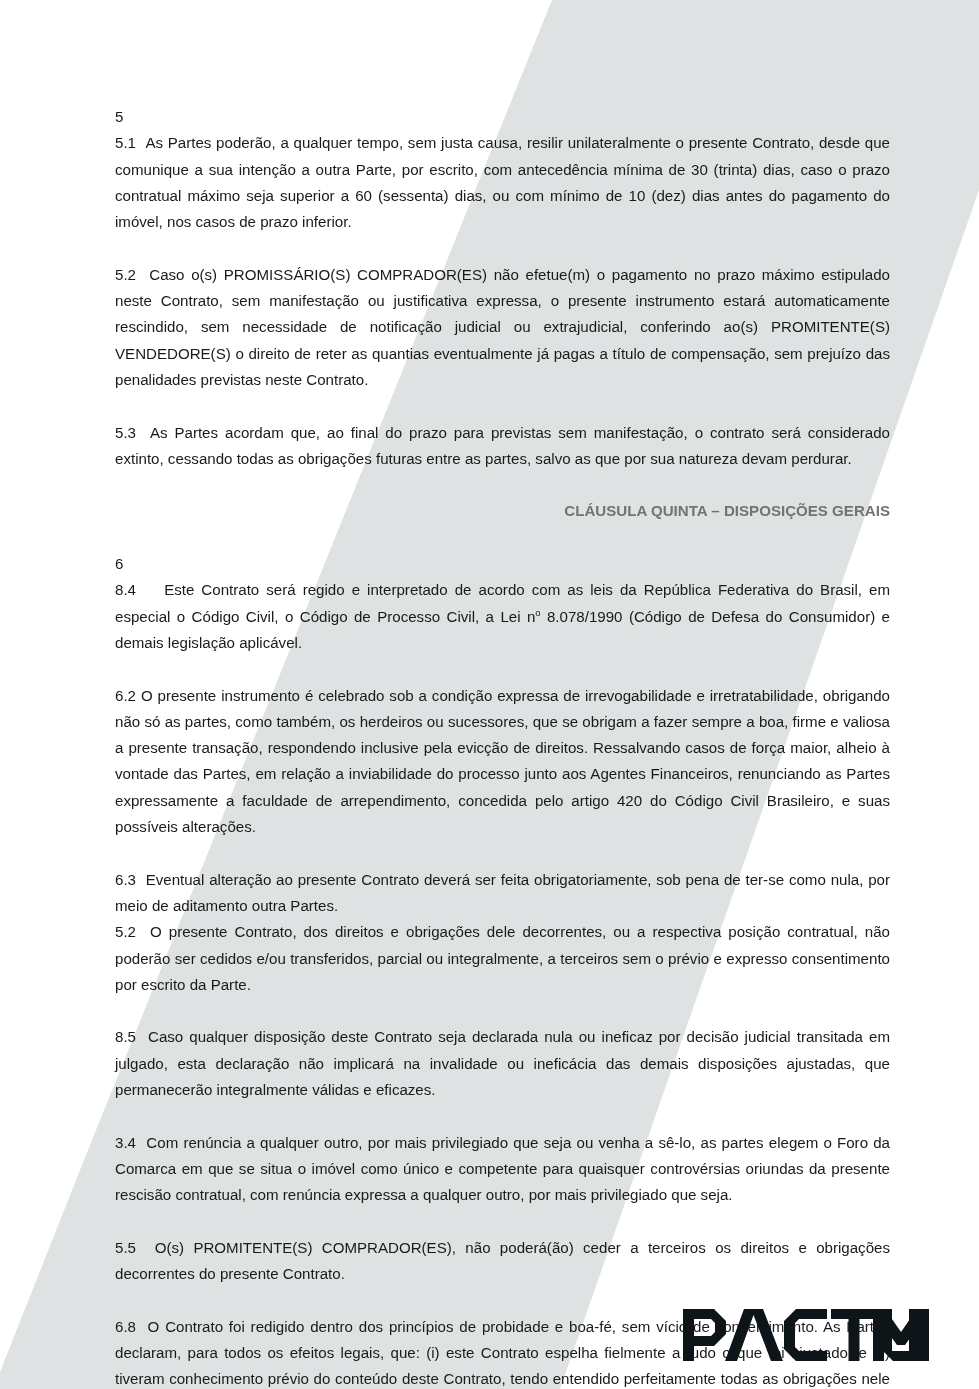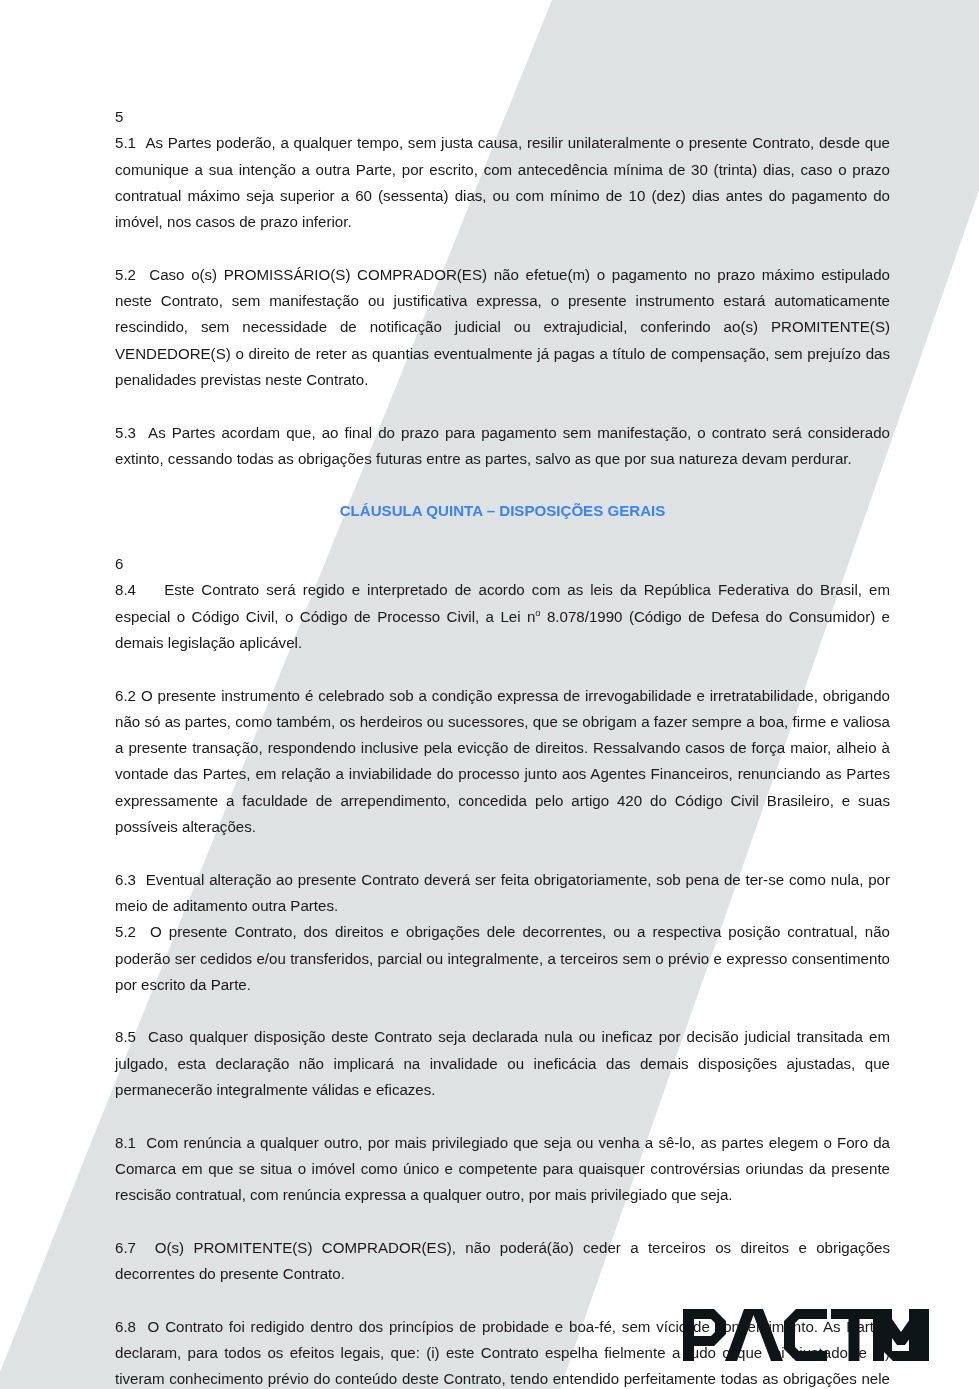--- a/index.html
+++ b/index.html
@@ -48,22 +48,22 @@
 
   .gap {
     height: 26.3px;
   }
 
   .heading {
     margin: 0;
     font-size: 15.1px;
     line-height: 26.3px;
     font-weight: bold;
-    text-align: center;
-    color: #3b82f6;
+    text-align: right;
+    color: #737373;
   }
 
   b, .b {
     font-weight: normal;
   }
 
   sup {
     font-size: 0.62em;
     vertical-align: super;
     line-height: 0;
@@ -92,21 +92,21 @@
     <p>5</p>
 
     <p><span>5.1</span>&nbsp;&nbsp;<span>As Partes poderão, a qualquer tempo, sem justa causa, resilir unilateralmente o presente Contrato, desde que comunique a sua intenção a outra Parte, por escrito, com antecedência mínima de 30 (trinta) dias, caso o prazo contratual máximo seja superior a 60 (sessenta) dias, ou com mínimo de 10 (dez) dias antes do pagamento do imóvel, nos casos de prazo inferior.</span></p>
 
     <div class="gap"></div>
 
     <p><span>5.2</span>&nbsp;&nbsp;<span>Caso o(s)</span> <b>PROMISSÁRIO(S) COMPRADOR(ES)</b> <span>não efetue(m) o pagamento no prazo máximo estipulado neste Contrato, sem manifestação ou justificativa expressa, o presente instrumento estará automaticamente rescindido, sem necessidade de notificação judicial ou extrajudicial, conferindo ao(s)</span> <b>PROMITENTE(S) VENDEDORE(S)</b> <span>o direito de reter as quantias eventualmente já pagas a título de compensação, sem prejuízo das penalidades previstas neste Contrato.</span></p>
 
     <div class="gap"></div>
 
-    <p><span>5.3</span>&nbsp;&nbsp;<span>As Partes acordam que, ao final do prazo para pagamento sem manifestação, o contrato será considerado extinto, cessando todas as obrigações futuras entre as partes, salvo as que por sua natureza devam perdurar.</span></p>
+    <p><span>5.3</span>&nbsp;&nbsp;<span>As Partes acordam que, ao final do prazo para previstas sem manifestação, o contrato será considerado extinto, cessando todas as obrigações futuras entre as partes, salvo as que por sua natureza devam perdurar.</span></p>
 
     <div class="gap"></div>
 
     <p class="heading">CLÁUSULA QUINTA – DISPOSIÇÕES GERAIS</p>
 
     <div class="gap"></div>
 
     <p>6</p>
 
     <p><span>8.4</span>&nbsp;&nbsp;&nbsp;&nbsp;<span>Este Contrato será regido e interpretado de acordo com as leis da República Federativa do Brasil, em especial o Código Civil, o Código de Processo Civil, a Lei n</span><sup>o</sup> <span>8.078/1990 (Código de Defesa do Consumidor) e demais legislação aplicável.</span></p>
@@ -120,25 +120,25 @@
     <p><span>6.3</span>&nbsp;&nbsp;<span>Eventual alteração ao presente Contrato deverá ser feita obrigatoriamente, sob pena de ter-se como nula, por meio de aditamento outra Partes.</span></p>
 
     <p><span>5.2</span>&nbsp;&nbsp;<span>O presente Contrato, dos direitos e obrigações dele decorrentes, ou a respectiva posição contratual, não poderão ser cedidos e/ou transferidos, parcial ou integralmente, a terceiros sem o prévio e expresso consentimento por escrito da Parte.</span></p>
 
     <div class="gap"></div>
 
     <p><span>8.5</span>&nbsp;&nbsp;<span>Caso qualquer disposição deste Contrato seja declarada nula ou ineficaz por decisão judicial transitada em julgado, esta declaração não implicará na invalidade ou ineficácia das demais disposições ajustadas, que permanecerão integralmente válidas e eficazes.</span></p>
 
     <div class="gap"></div>
 
-    <p><span>8.1</span>&nbsp;&nbsp;<span>Com renúncia a qualquer outro, por mais privilegiado que seja ou venha a sê-lo, as partes elegem o Foro da Comarca em que se situa o imóvel como único e competente para quaisquer controvérsias oriundas da presente rescisão contratual, com renúncia expressa a qualquer outro, por mais privilegiado que seja.</span></p>
+    <p><span>3.4</span>&nbsp;&nbsp;<span>Com renúncia a qualquer outro, por mais privilegiado que seja ou venha a sê-lo, as partes elegem o Foro da Comarca em que se situa o imóvel como único e competente para quaisquer controvérsias oriundas da presente rescisão contratual, com renúncia expressa a qualquer outro, por mais privilegiado que seja.</span></p>
 
     <div class="gap"></div>
 
-    <p><span>6.7</span>&nbsp;&nbsp;<span>O(s)</span> <b>PROMITENTE(S) COMPRADOR(ES)</b><span>, não poderá(ão) ceder a terceiros os direitos e obrigações decorrentes do presente Contrato.</span></p>
+    <p><span>5.5</span>&nbsp;&nbsp;<span>O(s)</span> <b>PROMITENTE(S) COMPRADOR(ES)</b><span>, não poderá(ão) ceder a terceiros os direitos e obrigações decorrentes do presente Contrato.</span></p>
 
     <div class="gap"></div>
 
     <p><span>6.8</span>&nbsp;&nbsp;<span>O Contrato foi redigido dentro dos princípios de probidade e boa-fé, sem vício de consentimento. As Partes declaram, para todos os efeitos legais, que: (i) este Contrato espelha fielmente a tudo o que foi ajustado; e (ii) tiveram conhecimento prévio do conteúdo deste Contrato, tendo entendido perfeitamente todas as obrigações nele contidas.</span></p>
 
   </div>
 
   <div class="logo">
     <svg width="248" height="52" viewBox="0 0 496 104" aria-hidden="true">
       <g fill="#0d1518">

